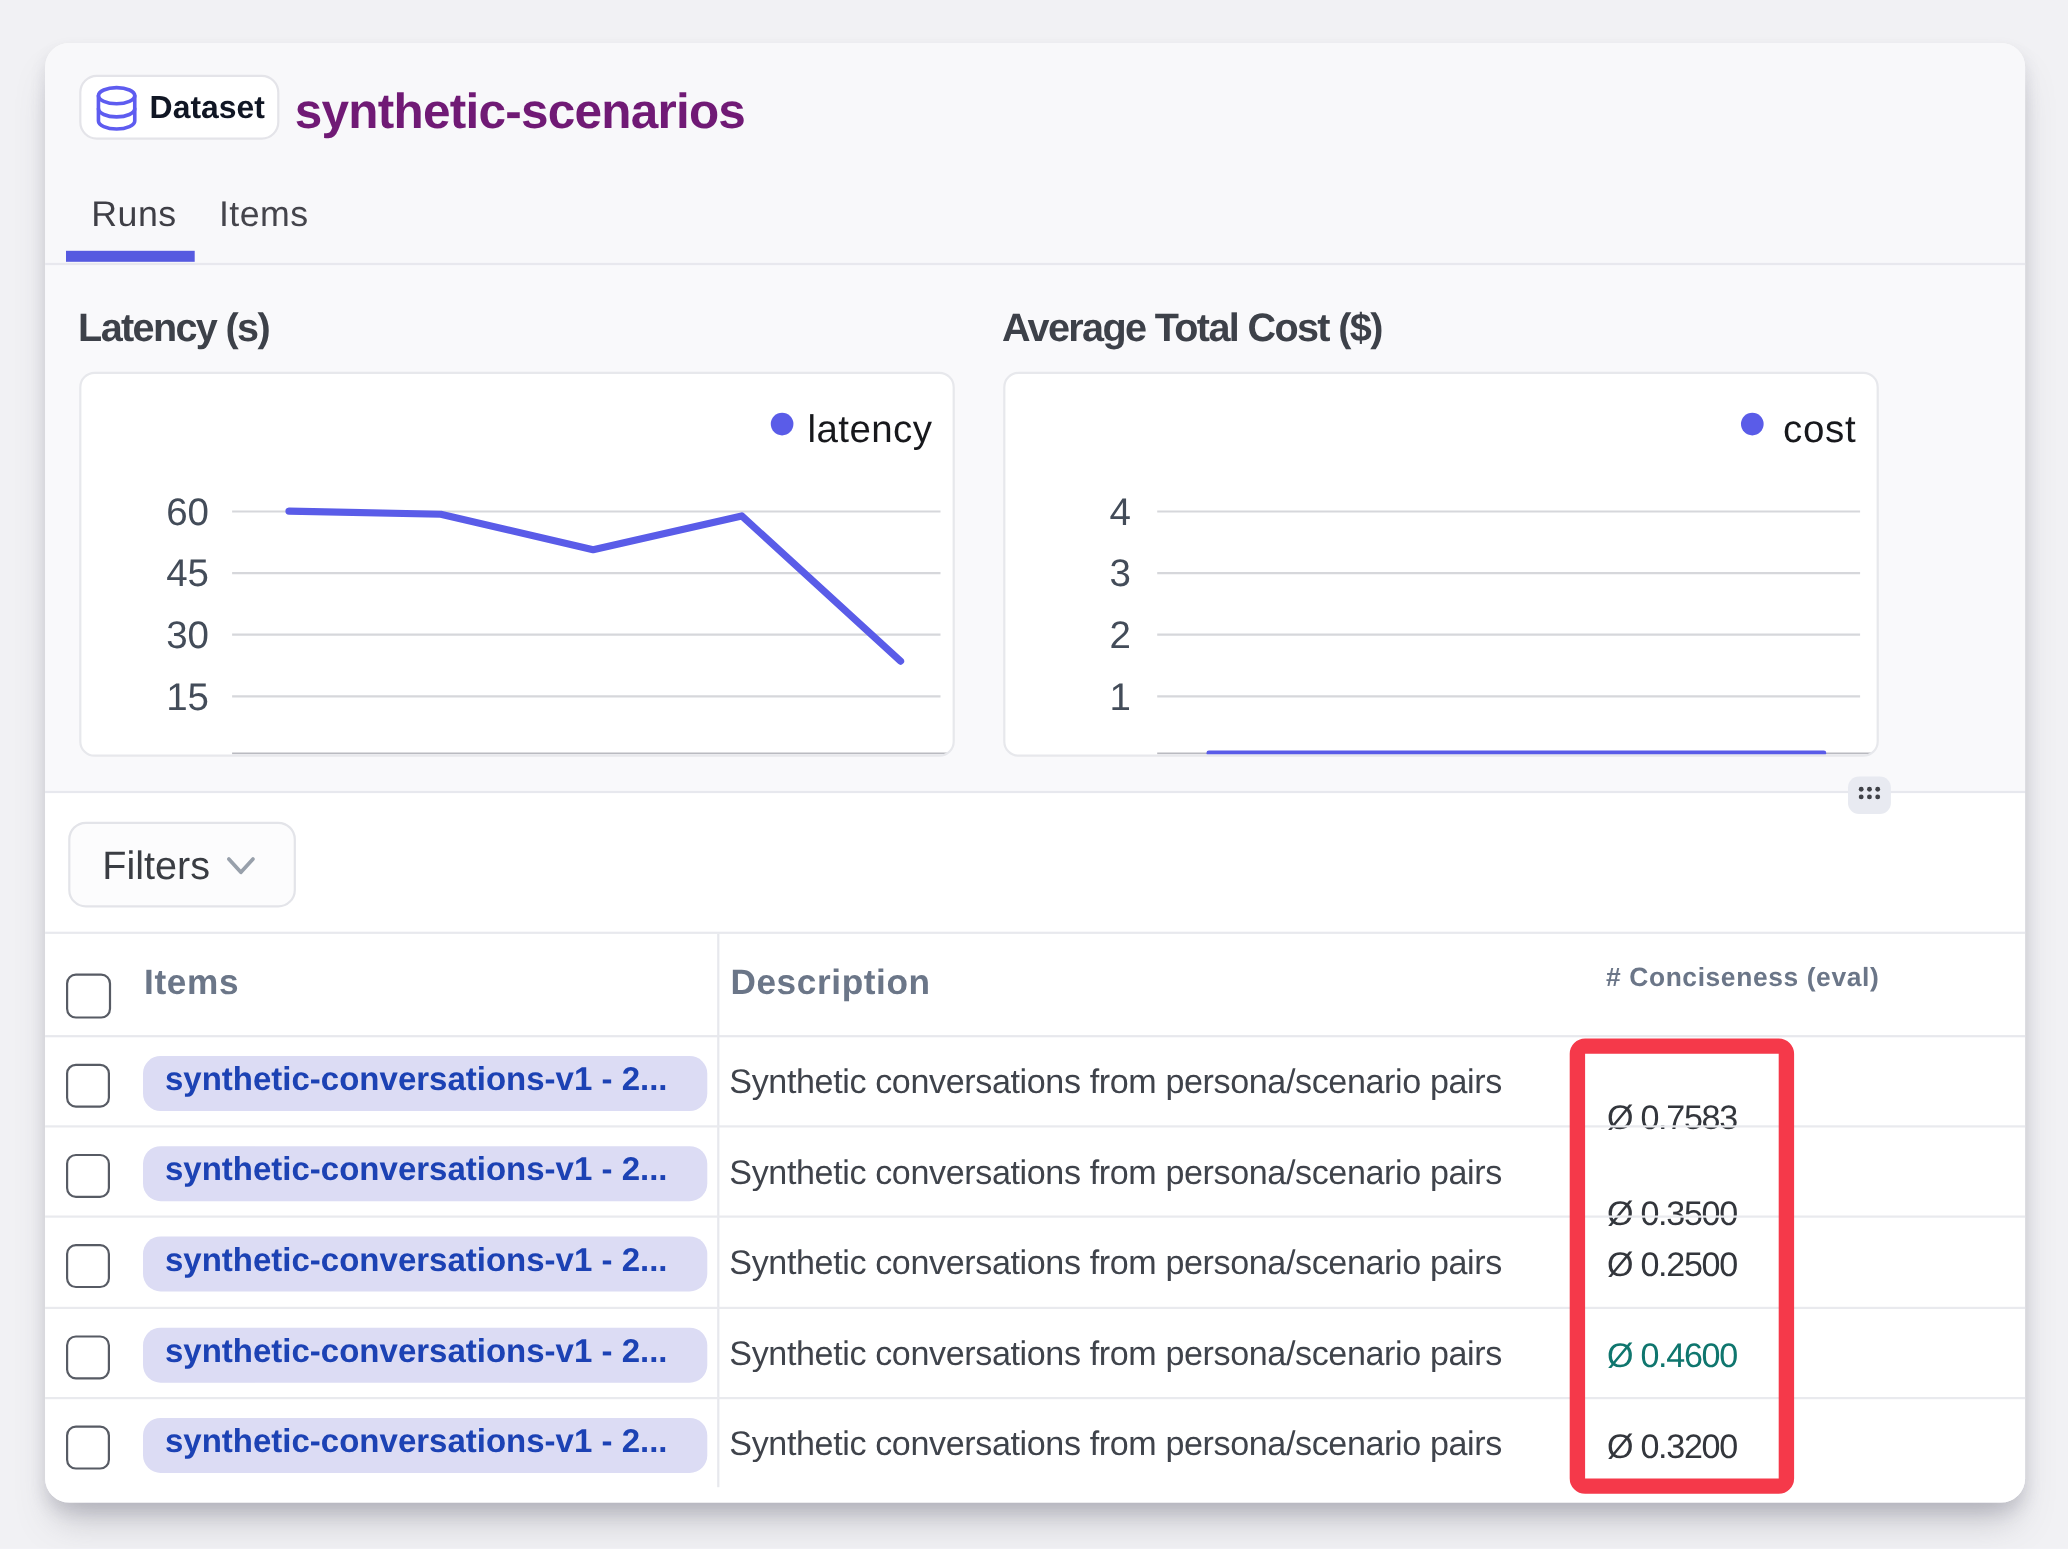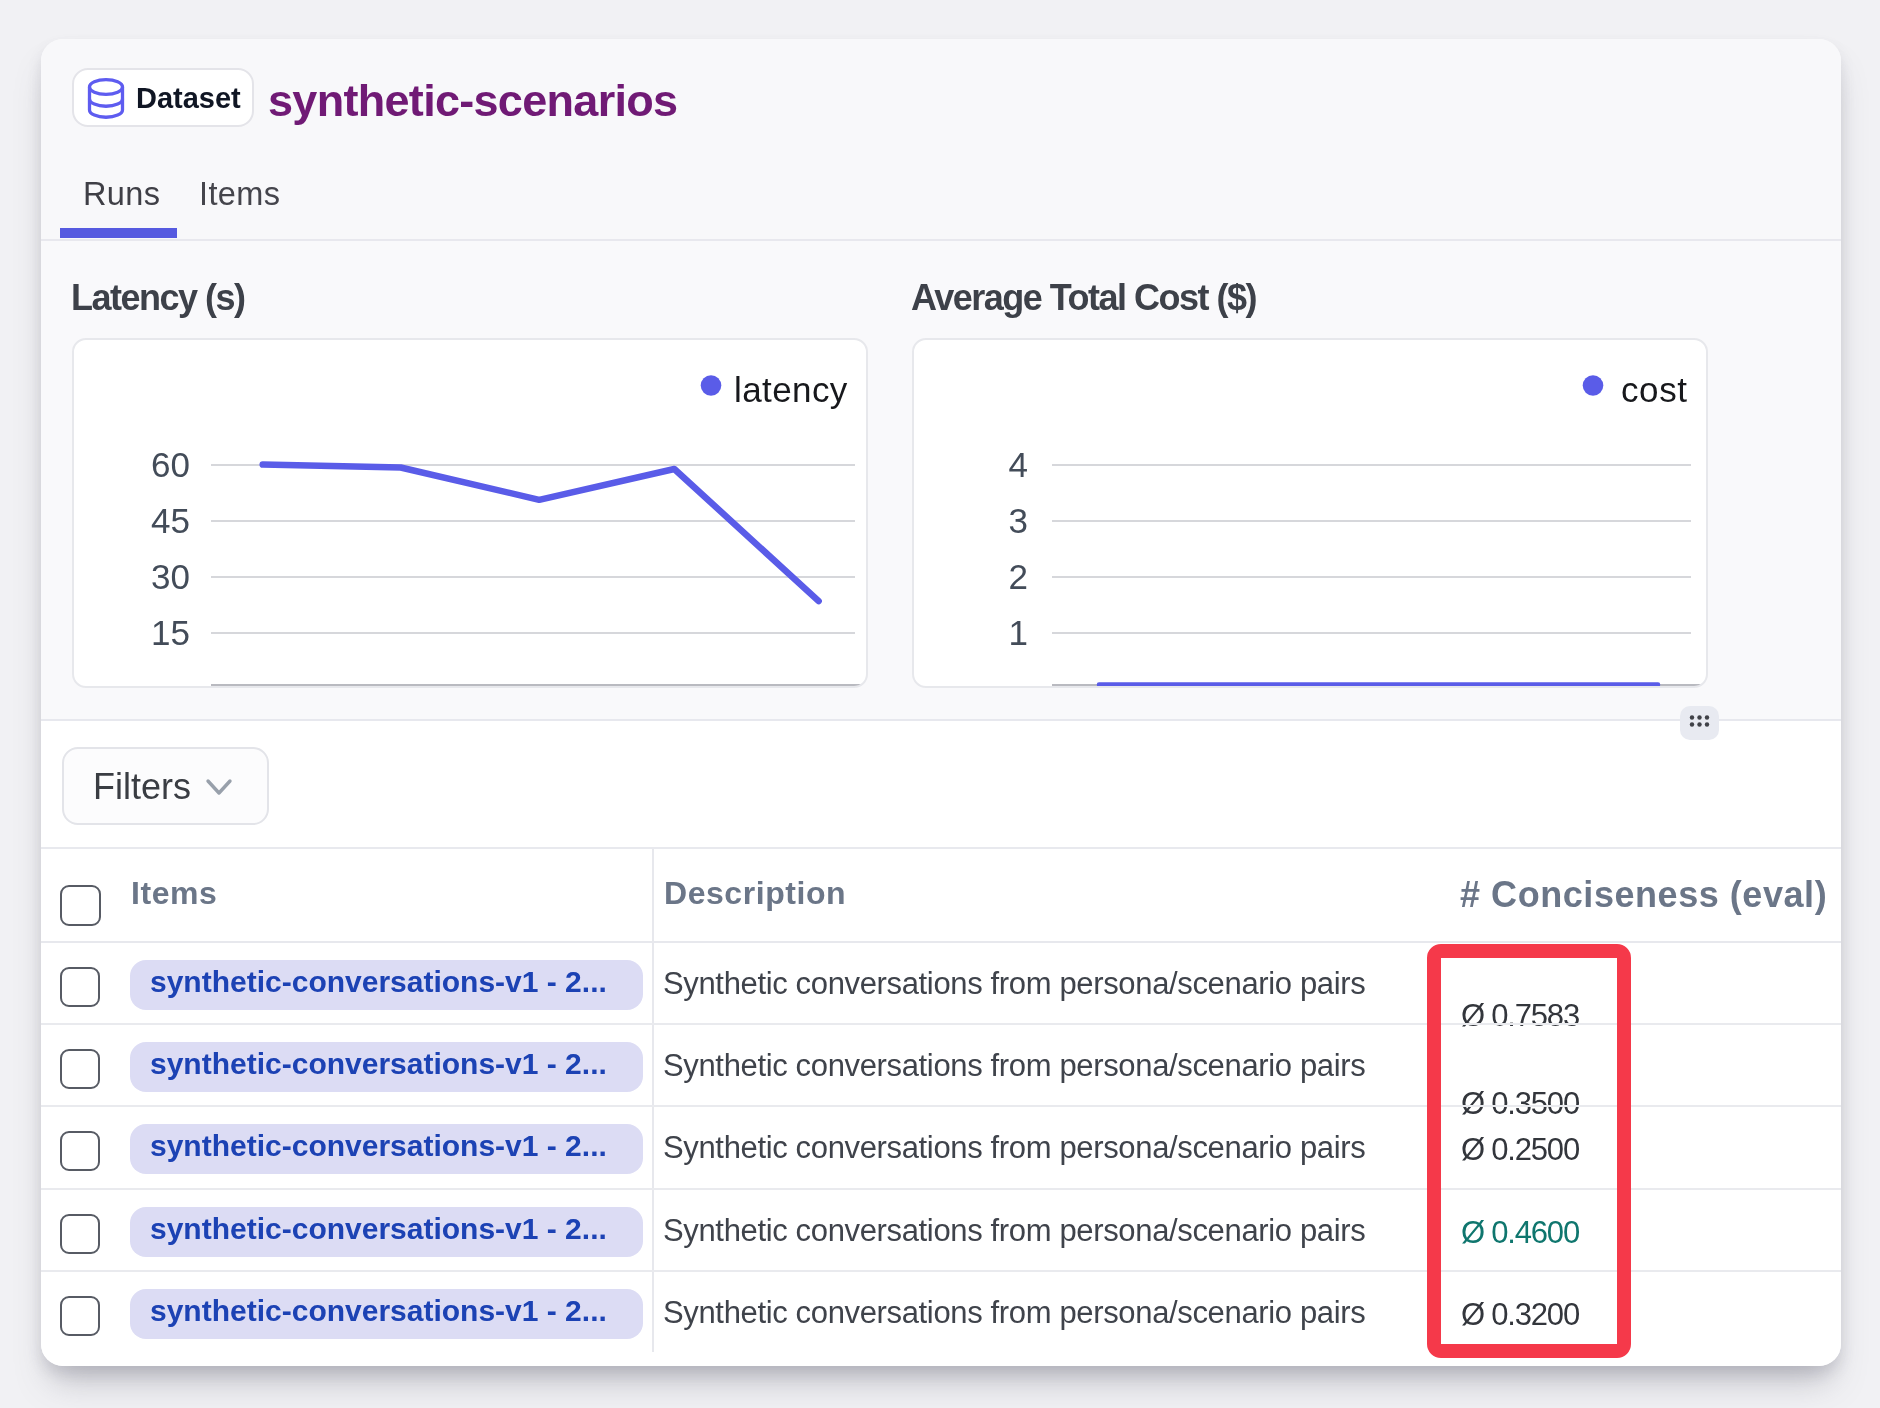--- a/index.html
+++ b/index.html
@@ -94,21 +94,21 @@
 <div class="txt" style="left:93px;top:769px;font-size:36px;font-weight:500;color:#3a3d43;">Filters</div>
 <svg class="abs" style="left:204px;top:774px;" width="30" height="26" viewBox="0 0 30 26" fill="none">
   <polyline points="4,7 15,19 26,7" stroke="#98a0ab" stroke-width="3.4" stroke-linecap="round" stroke-linejoin="round"></polyline>
 </svg>
 
 <div class="abs" style="left:41px;top:847px;width:1800px;height:2px;background:#e8e9ee;"></div>
 <div class="abs" style="left:60px;top:885px;width:41px;height:41px;border:2.5px solid #575b64;border-radius:9px;box-sizing:border-box;background:#fff;"></div>
 <div class="txt" style="left:131px;top:877px;font-size:32px;font-weight:700;color:#6b7688;letter-spacing:0.55px;">Items</div>
 <div class="abs" style="left:652px;top:849px;width:2px;height:503px;background:#e7e8ed;"></div>
 <div class="txt" style="left:664px;top:877px;font-size:32px;font-weight:700;color:#6b7688;letter-spacing:0.55px;text-align:center;">Description</div>
-<div class="txt" style="left:1460px;top:877px;font-size:36px;font-weight:700;color:#6b7688;letter-spacing:0.55px;"># Conciseness (eval)</div>
+<div class="txt" style="left:1460px;top:877px;font-size:24px;font-weight:700;color:#6b7688;letter-spacing:0.55px;"># Conciseness (eval)</div>
 <div class="abs" style="left:41px;top:941px;width:1800px;height:2px;background:#e7e8ed;"></div>
 
 <div class="abs" style="left:1427px;top:944px;width:204px;height:414px;border:14px solid #f5394a;border-radius:14px;box-sizing:border-box;z-index:10;"></div>
 
 <div class="abs" style="left:60px;top:967.0px;width:40px;height:40px;border:2.5px solid #575b64;border-radius:9px;box-sizing:border-box;background:#fff;"></div>
 <div class="abs" style="left:130px;top:960.0px;width:513px;height:50px;background:#dcdcf4;border-radius:16px;"></div>
 <div class="txt" style="left:150px;top:967.0px;font-size:30px;font-weight:700;color:#1c42b4;">synthetic-conversations-v1 - 2...</div>
 <div class="txt" style="left:663px;top:968.0px;font-size:31px;color:#3f434b;letter-spacing:-0.35px;">Synthetic conversations from persona/scenario pairs</div>
 <div class="txt" style="left:1461px;top:1000px;font-size:31px;color:#33363c;letter-spacing:-1.2px;">Ø 0.7583</div>
 <div class="abs" style="left:41px;top:1023px;width:1800px;height:2px;background:#e9eaee;"></div>

